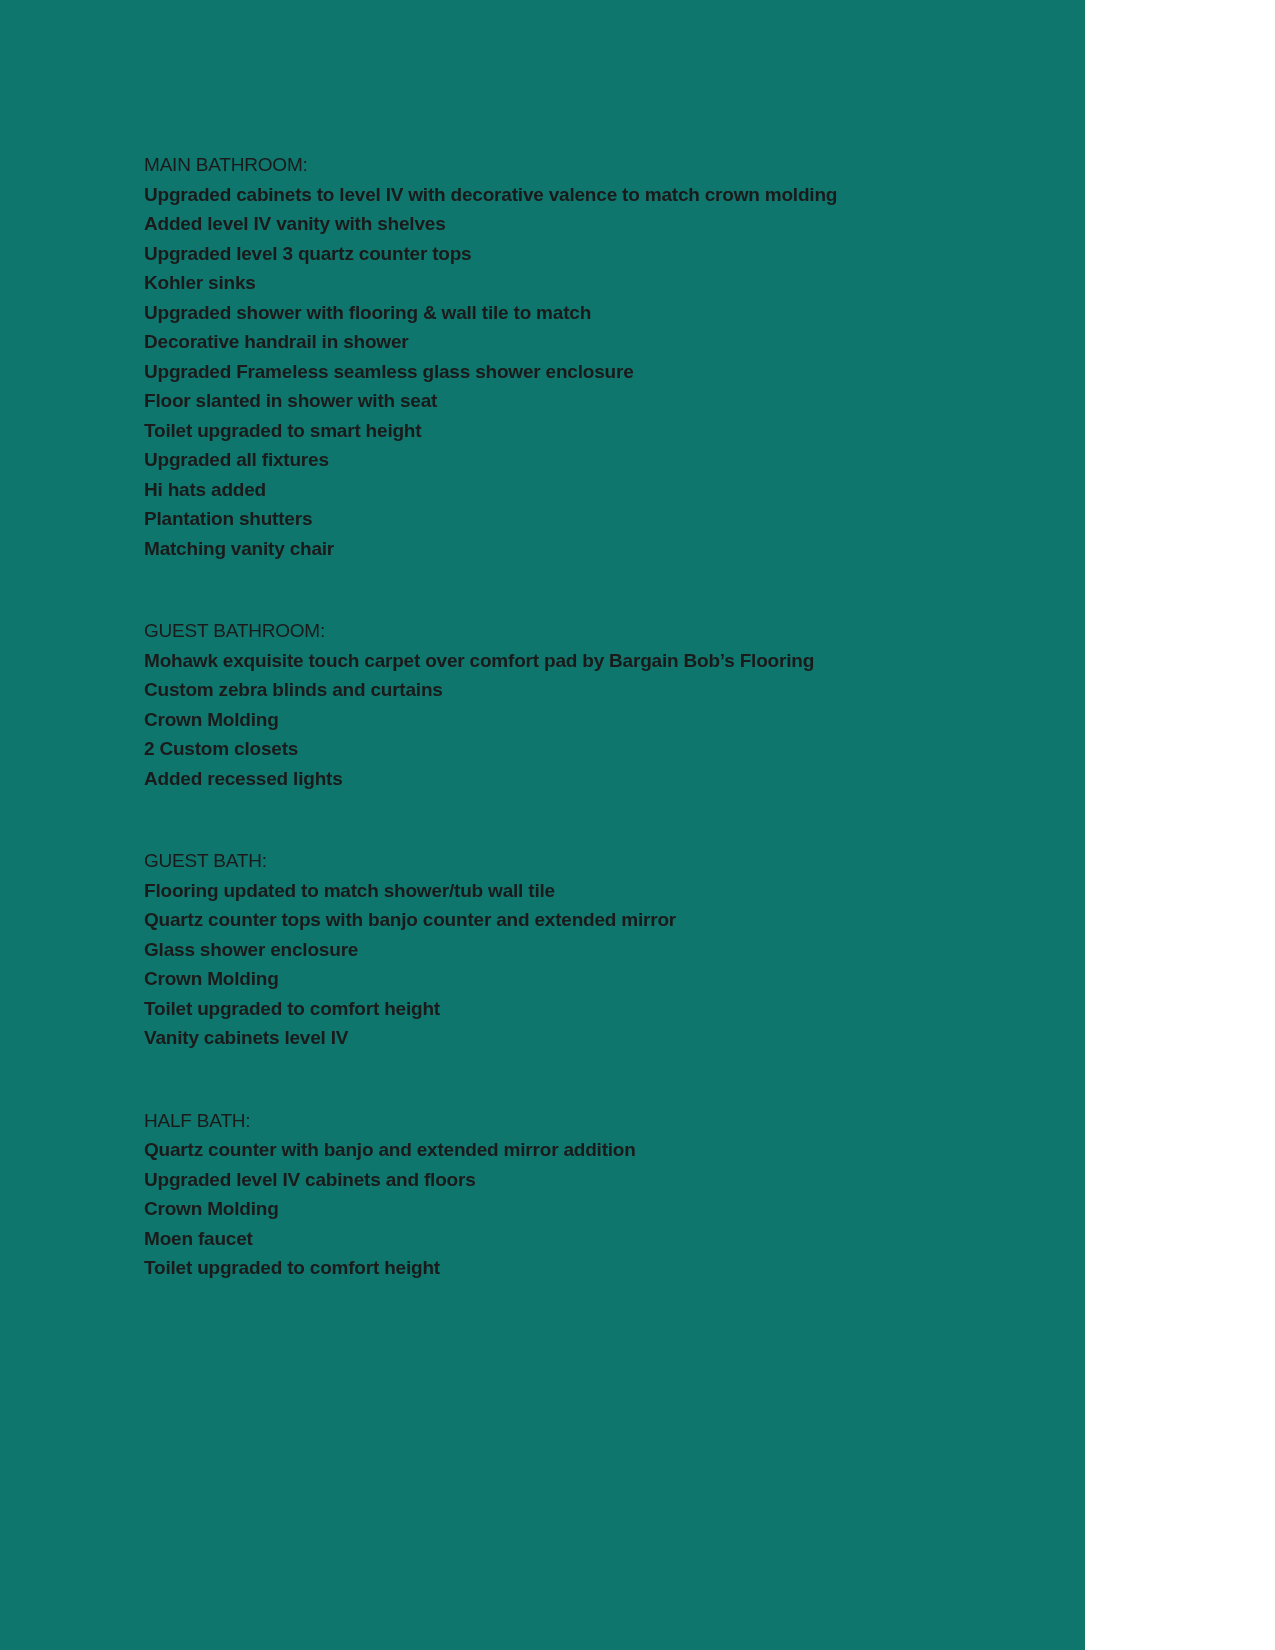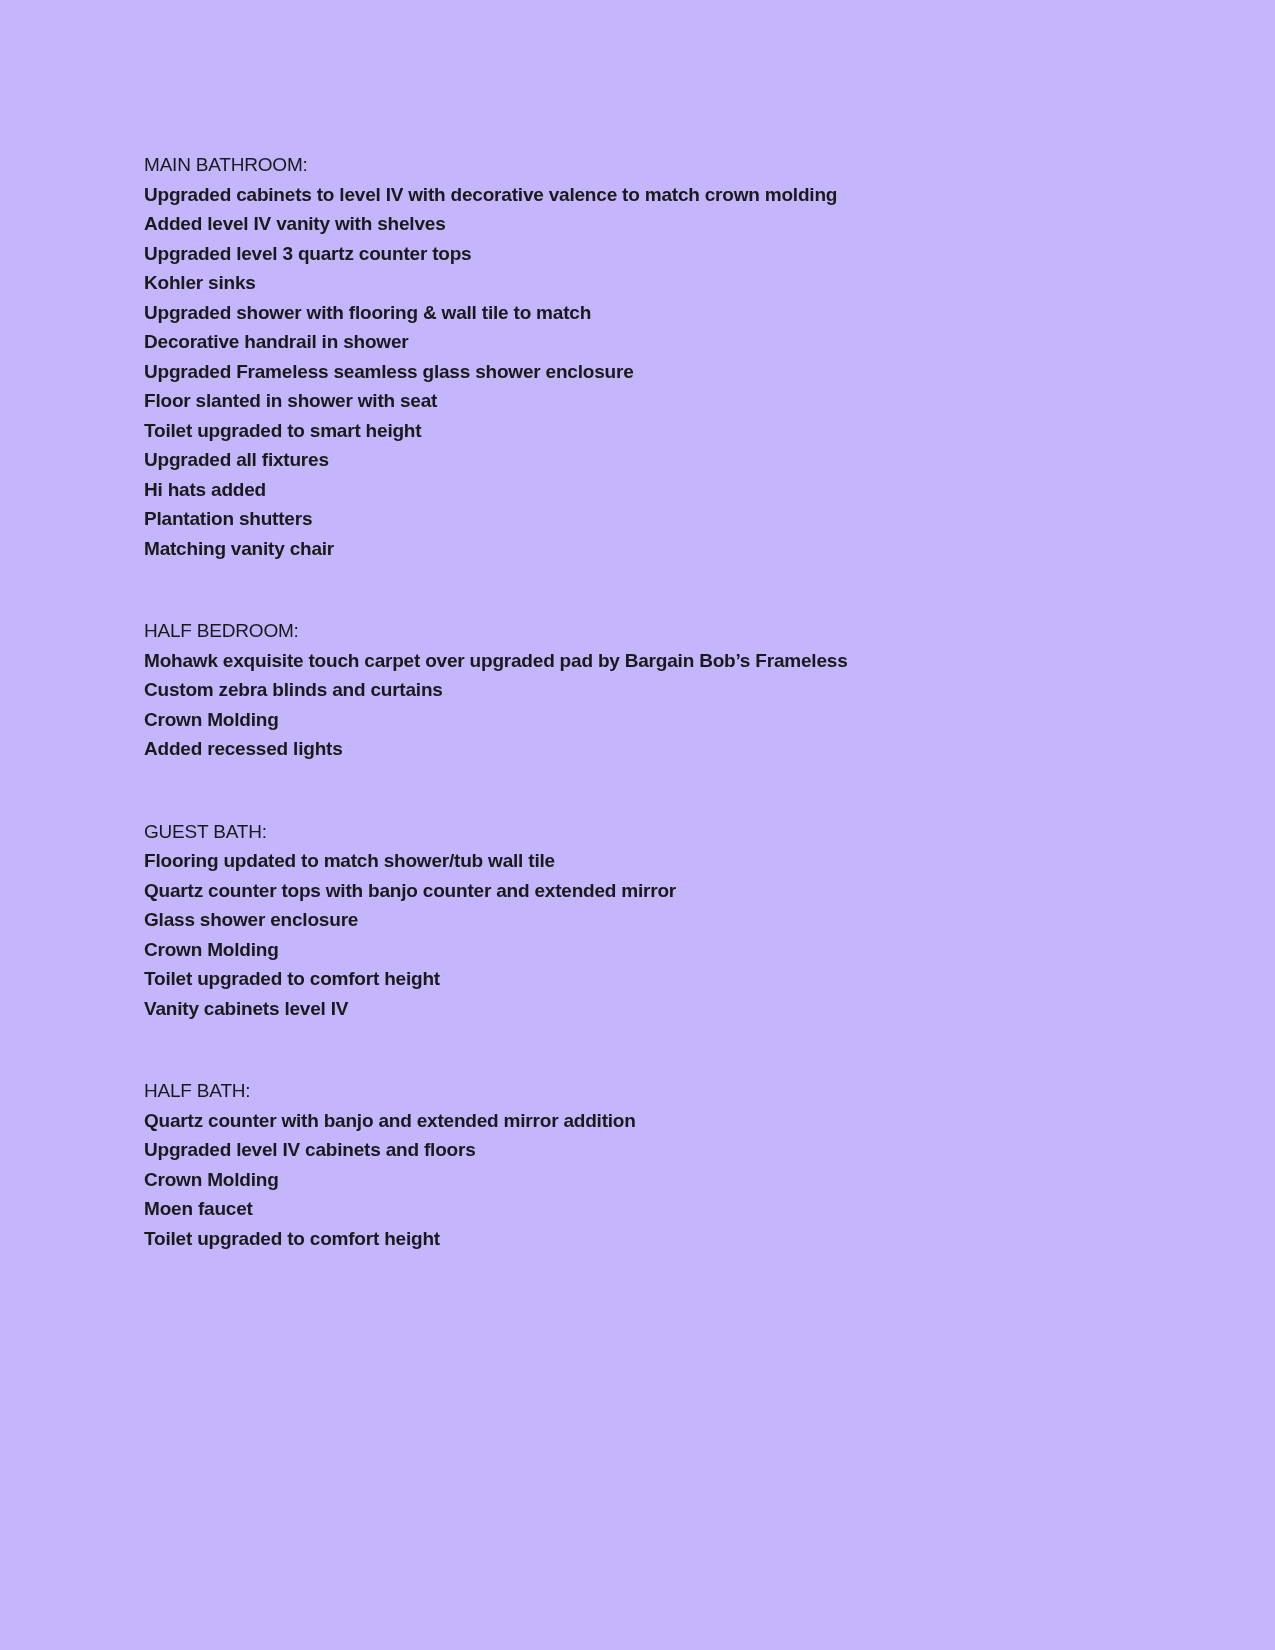--- a/index.html
+++ b/index.html
@@ -2,23 +2,23 @@
 <html><head>
 <meta charset="utf-8">
 <style>
   html, body {
     margin: 0;
     padding: 0;
     background: #ffffff;
   }
   .page {
     position: relative;
-    width: 1275px;
+    width: 1085px;
     height: 1650px;
-    background: #c4b5fd;
+    background: #0f766e;
     overflow: hidden;
   }
   .content {
     position: absolute;
     top: 150px;
     left: 144px;
     right: 120px;
   }
   .doc-section {
     margin: 0 0 53px 0;
@@ -56,24 +56,25 @@
         <p class="line">Upgraded Frameless seamless glass shower enclosure</p>
         <p class="line">Floor slanted in shower with seat</p>
         <p class="line">Toilet upgraded to smart height</p>
         <p class="line">Upgraded all fixtures</p>
         <p class="line">Hi hats added</p>
         <p class="line">Plantation shutters</p>
         <p class="line">Matching vanity chair</p>
       </section>
 
   <section class="doc-section">
-    <p class="line heading">HALF BEDROOM:</p>
-  <p class="line">Mohawk exquisite touch carpet over upgraded pad by Bargain Bob’s Frameless</p>
+    <p class="line heading">GUEST BATHROOM:</p>
+  <p class="line">Mohawk exquisite touch carpet over comfort pad by Bargain Bob’s Flooring</p>
         <p class="line">Custom zebra blinds and curtains</p>
         <p class="line">Crown Molding</p>
+        <p class="line">2 Custom closets</p>
         <p class="line">Added recessed lights</p>
       </section>
 
   <section class="doc-section">
     <p class="line heading">GUEST BATH:</p>
   <p class="line">Flooring updated to match shower/tub wall tile</p>
         <p class="line">Quartz counter tops with banjo counter and extended mirror</p>
         <p class="line">Glass shower enclosure</p>
         <p class="line">Crown Molding</p>
         <p class="line">Toilet upgraded to comfort height</p>

